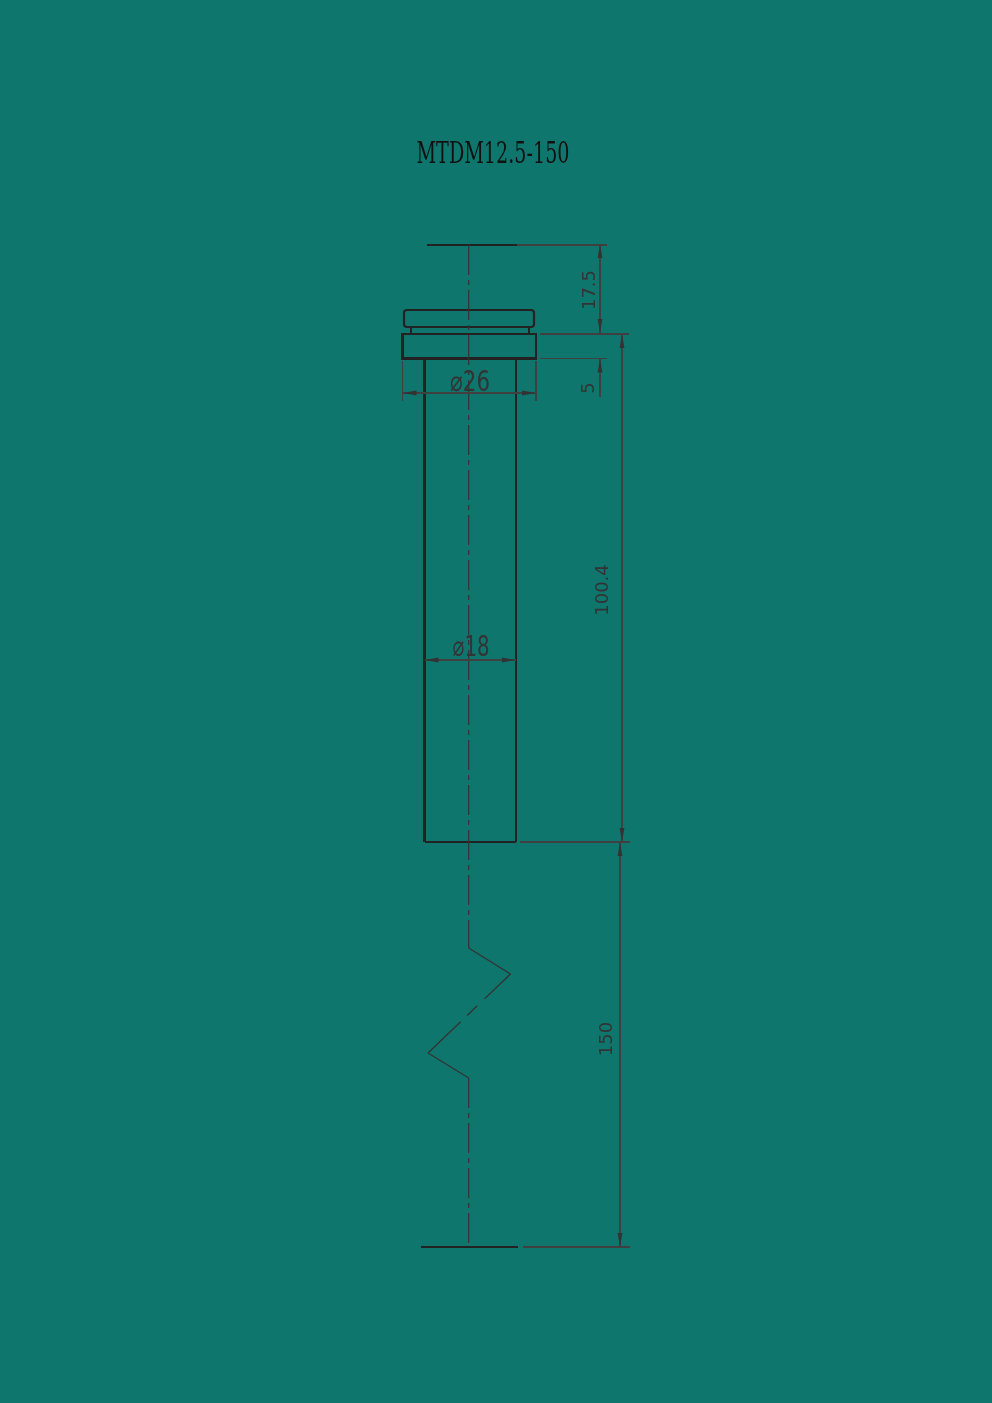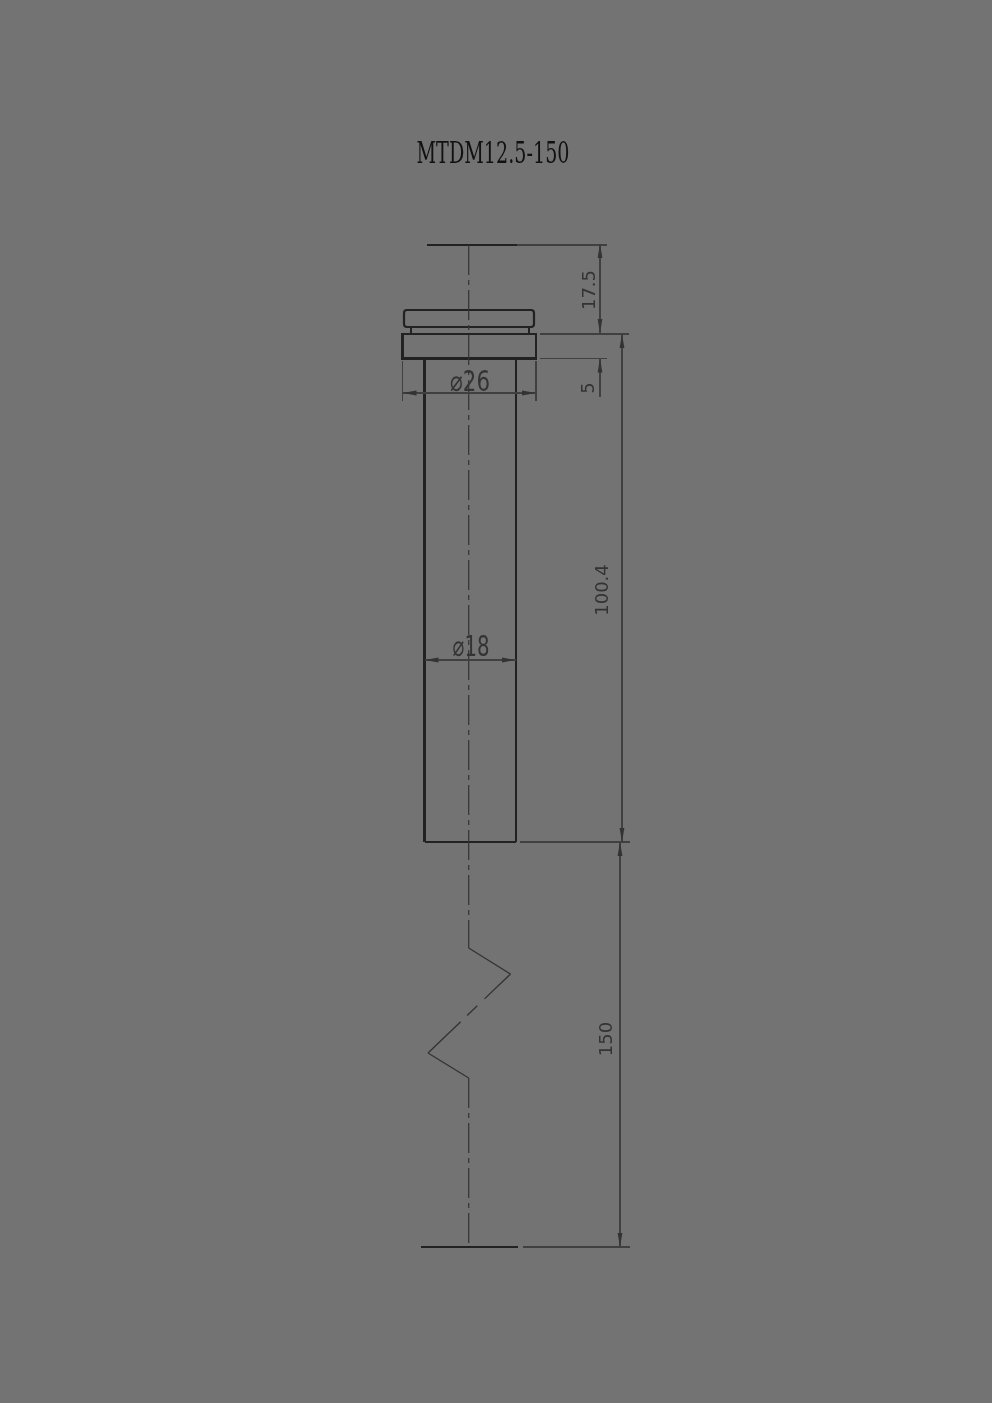--- a/index.html
+++ b/index.html
@@ -5,21 +5,21 @@
   html, body {
     margin: 0;
     padding: 0;
     background: #ffffff;
     font-family: "DejaVu Sans", sans-serif;
   }
   .sheet {
     position: relative;
     width: 992px;
     height: 1403px;
-    background: #737373;
+    background: #0f766e;
     overflow: hidden;
     text-decoration: underline;
   }
   svg text {
     fill: #333333;
     font-family: "DejaVu Sans", sans-serif;
   }
   svg .title-text {
     fill: #111111;
     font-family: "DejaVu Serif", "Liberation Serif", serif;

